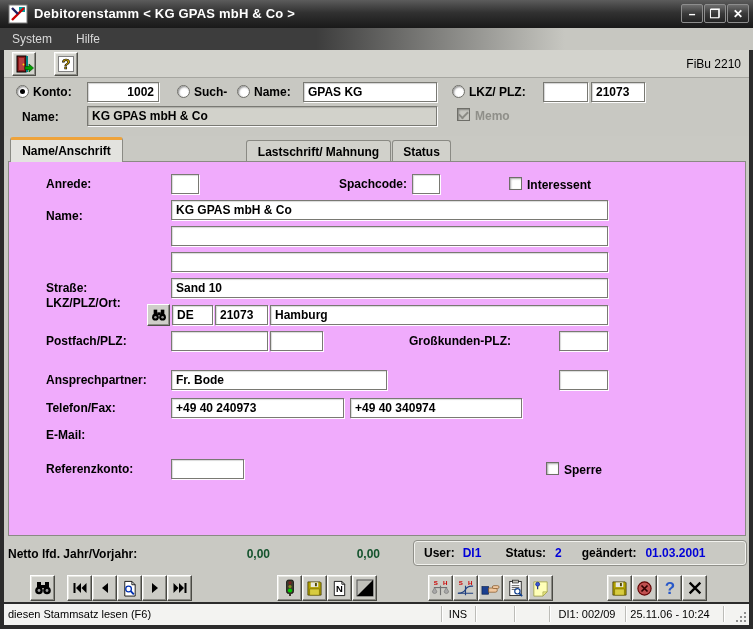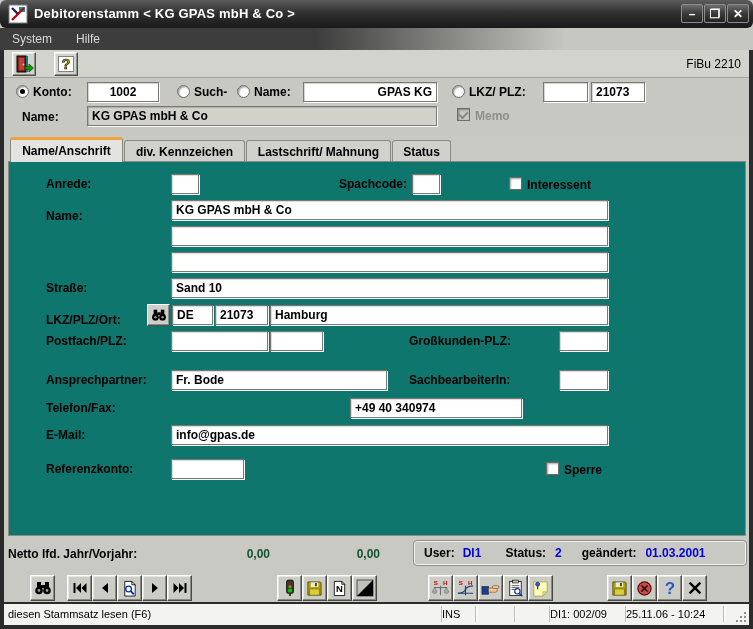--- a/index.html
+++ b/index.html
@@ -8,21 +8,21 @@
 
   
   .frame { position:absolute; background:#2b2b2b; }
   #frame-l { left:0; top:28px; width:4px; height:601px; }
   #frame-r { right:0; top:28px; width:4px; height:601px; }
   #frame-b { left:0; top:625px; width:753px; height:4px; }
   #sb-line { position:absolute; left:0; top:602px; width:753px; height:2px; background:#2b2b2b; }
 
   
   #titlebar { position:absolute; left:0; top:0; width:753px; height:28px;
-    background:linear-gradient(#5c5c5c, #313131 45%, #191919); display:flex; align-items:center;border-radius:6px; }
+    background:linear-gradient(#5c5c5c, #313131 45%, #191919); display:flex; align-items:center; }
   #app-icon { position:absolute; left:8px; top:4px; width:20px; height:20px; }
   #title { position:absolute; left:34px; top:6px; color:#fff; font-weight:bold; font-size:13px; letter-spacing:.2px; }
   .win-btn { position:absolute; top:4px; width:22px; height:19px; border:1px solid #8d8d8d; border-radius:2px;
     background:linear-gradient(#6e6e6e,#3a3a3a 50%,#242424); color:#fff; display:flex; align-items:center; justify-content:center;
     font-size:12px; font-weight:bold; line-height:1; }
   #btn-min { left:681px; } #btn-max { left:704px; } #btn-close { left:727px; }
 
   
   #menubar { position:absolute; left:0; top:28px; width:753px; height:22px;
     background:linear-gradient(90deg,#3d3d3d 0%, #3d3d3d 42%, #c7c7c1 75%);
@@ -41,41 +41,41 @@
   
   #headerband { position:absolute; left:4px; top:78px; width:745px; height:58px; background:#c8c8c2; }
   .radio { position:absolute; width:13px; height:13px; border-radius:50%; background:#fff;
     border:1px solid #6e6e68; box-shadow:inset 1px 1px 2px rgba(0,0,0,.45); }
   .radio.sel::after { content:''; display:block; width:5px; height:5px; border-radius:50%; background:#000; margin:3px; }
   .hlbl { position:absolute; font-size:12px; font-weight:bold; color:#000; white-space:nowrap; }
   .inp { position:absolute; height:20px; background:#fff; border:1px solid #797973;
     box-shadow:1px 1px 0 rgba(255,255,255,.95), inset 1px 1px 1px rgba(0,0,0,.18);
     font-size:12px; font-weight:bold; color:#000; padding:1px 4px; }
   .inp.ro { background:#d2d2cb; }
-  .ta-r { text-align:center; }
+  .ta-r { text-align:right; }
   .cb { position:absolute; width:13px; height:13px; background:#fff; border:1px solid #6e6e68;
     box-shadow:inset 1px 1px 2px rgba(0,0,0,.35); }
   .cb.dis { background:#c8c8c2; }
   .cb.checked::after { content:''; display:block; width:7px; height:4px; border-left:2px solid #8b8b85;
     border-bottom:2px solid #8b8b85; transform:rotate(-45deg); margin:2px 0 0 1px; }
   .glbl { color:#8f8f89; }
 
   
   .tab { position:absolute; background:#d1d1cb; border:1px solid #8a8a84; border-bottom:none;
     border-radius:3px 3px 0 0; font-size:12px; font-weight:bold; color:#000;
     display:flex; align-items:center; justify-content:center; }
   #tab1 { left:10px; top:137px; width:113px; height:25px; background:#e3e3df;
     border-top:3px solid #eea33b; z-index:3; }
   #tab2 { left:124px; top:140px; width:121px; height:22px; }
   #tab3 { left:246px; top:140px; width:145px; height:22px; }
   #tab4 { left:392px; top:140px; width:59px;  height:22px; }
 
   
   #panel { position:absolute; left:8px; top:161px; width:738px; height:375px;
-    background:#0f766e; border:1px solid #8a8a84; z-index:2; }
+    background:#f0abfc; border:1px solid #8a8a84; z-index:2; }
   .flbl { position:absolute; font-size:12px; font-weight:bold; color:#000; white-space:nowrap; }
   .flbl.ra { text-align:left; }
   #panel .inp { box-shadow:1px 1px 0 rgba(255,255,255,.95), inset 1px 1px 1px rgba(0,0,0,.15); }
   .lookup-btn { position:absolute; left:138px; top:142px; width:23px; height:22px; background:#cfcfc9;
     border:1px solid; border-color:#ffffff #50504a #50504a #ffffff;
     box-shadow:inset -1px -1px 0 #8e8e88; display:flex; align-items:center; justify-content:center; }
 
   
   .sum-lbl { position:absolute; font-size:12px; font-weight:bold; color:#000; white-space:nowrap; }
   .sum-red { position:absolute; font-size:12px; font-weight:bold; color:#14532d; text-align:right; }
@@ -88,21 +88,21 @@
   .bbtn { position:absolute; top:575px; width:25px; height:26px; background:#ccccc6;
     border:1px solid; border-color:#ffffff #4a4a44 #4a4a44 #ffffff;
     box-shadow:inset -1px -1px 0 #8a8a84, inset 1px 1px 0 #e6e6e0;
     display:flex; align-items:center; justify-content:center; padding:0; }
   svg { display:block; }
 
   
   #statusbar { position:absolute; left:4px; top:604px; width:745px; height:21px; background:#f3f3f1; font-size:11px; color:#000; }
   .sb-text { position:absolute; top:4px; white-space:nowrap; }
   .sb-sep { position:absolute; top:2px; width:1px; height:16px; background:#bcbcb8; box-shadow:1px 0 0 #ffffff; }
-  .sb-cell { position:absolute; top:4px; text-align:left; }
+  .sb-cell { position:absolute; top:4px; text-align:center; }
   #grip { position:absolute; right:2px; bottom:2px; width:12px; height:12px; }
   #grip::before { content:''; position:absolute; right:1px; bottom:1px; width:2px; height:2px; background:#8f8f8f;
     box-shadow:-4px 0 0 #8f8f8f, -8px 0 0 #8f8f8f, 0 -4px 0 #8f8f8f, -4px -4px 0 #8f8f8f, 0 -8px 0 #8f8f8f; }
 </style>
 </head>
 <body>
 
 <div id="win">
 
   <div class="frame" id="frame-l"></div>
@@ -153,54 +153,53 @@
   </div>
 
   <div id="headerband">
     <span class="radio sel" style="left:12px; top:7px;"></span>
     <span class="hlbl" style="left:29px; top:7px;">Konto:</span>
     <input class="inp ta-r" style="left: 83px; top: 4px; width: 72px;" value="1002">
     <span class="radio" style="left:173px; top:7px;"></span>
     <span class="hlbl" style="left:190px; top:7px;">Such-</span>
     <span class="radio" style="left:233px; top:7px;"></span>
     <span class="hlbl" style="left:250px; top:7px;">Name:</span>
-    <input class="inp" style="left: 299px; top: 4px; width: 134px; text-align: right;" value="GPAS KG">
+    <input class="inp" style="left: 299px; top: 4px; width: 134px;" value="GPAS KG">
     <span class="radio" style="left:448px; top:7px;"></span>
     <span class="hlbl" style="left:465px; top:7px;">LKZ/ PLZ:</span>
     <input class="inp" style="left: 539px; top: 4px; width: 45px;" value="">
     <input class="inp" style="left: 587px; top: 4px; width: 54px;" value="21073">
 
     <span class="hlbl" style="left:18px; top:32px;">Name:</span>
     <input class="inp ro" style="left: 83px; top: 28px; width: 350px;" value="KG GPAS mbH &amp; Co">
     <span class="cb dis checked" style="left:453px; top:30px;"></span>
     <span class="hlbl glbl" style="left:471px; top:31px;">Memo</span>
   </div>
 
   <div class="tab" id="tab1">Name/Anschrift</div>
-  <div class="tab" id="tab2">div. Kennzeichen</div>
   <div class="tab" id="tab3">Lastschrift/ Mahnung</div>
   <div class="tab" id="tab4">Status</div>
 
   <div id="panel">
     <span class="flbl" style="left:37px; top:15px;">Anrede:</span>
     <input class="inp" style="left: 162px; top: 12px; width: 28px;" value="">
     <span class="flbl ra" style="left:330px; top:15px; width:70px;">Spachcode:</span>
     <input class="inp" style="left: 403px; top: 12px; width: 28px;" value="">
     <span class="cb" style="left:500px; top:15px;"></span>
     <span class="flbl" style="left:518px; top:16px;">Interessent</span>
 
     <span class="flbl" style="left:37px; top:47px;">Name:</span>
     <input class="inp" style="left: 162px; top: 38px; width: 437px;" value="KG GPAS mbH &amp; Co">
     <input class="inp" style="left: 162px; top: 64px; width: 437px;" value="">
     <input class="inp" style="left: 162px; top: 90px; width: 437px;" value="">
 
     <span class="flbl" style="left:37px; top:119px;">Straße:</span>
     <input class="inp" style="left: 162px; top: 116px; width: 437px;" value="Sand 10">
 
-    <span class="flbl" style="left:37px; top:151px;">LKZ/PLZ/Ort:</span>
+    <span class="flbl" style="left:37px; top:134px;">LKZ/PLZ/Ort:</span>
     <button class="lookup-btn">
       <span>
         <svg viewBox="0 0 18 18" width="16" height="16">
           <rect x="3" y="3" width="4" height="6" fill="#000"></rect>
           <rect x="11" y="3" width="4" height="6" fill="#000"></rect>
           <rect x="7" y="6" width="4" height="3" fill="#000"></rect>
           <circle cx="5" cy="11.5" r="3.8" fill="#000"></circle>
           <circle cx="13" cy="11.5" r="3.8" fill="#000"></circle>
           <circle cx="5" cy="11.5" r="1.4" fill="#9a9a9a"></circle>
           <circle cx="13" cy="11.5" r="1.4" fill="#9a9a9a"></circle>
@@ -212,28 +211,27 @@
     <input class="inp" style="left: 261px; top: 143px; width: 338px;" value="Hamburg">
 
     <span class="flbl" style="left:37px; top:172px;">Postfach/PLZ:</span>
     <input class="inp" style="left: 162px; top: 169px; width: 97px;" value="">
     <input class="inp" style="left: 261px; top: 169px; width: 53px;" value="">
     <span class="flbl ra" style="left:400px; top:172px; width:137px;">Großkunden-PLZ:</span>
     <input class="inp" style="left: 550px; top: 169px; width: 49px;" value="">
 
     <span class="flbl" style="left:37px; top:211px;">Ansprechpartner:</span>
     <input class="inp" style="left: 162px; top: 208px; width: 216px;" value="Fr. Bode">
-    <span class="flbl ra" style="left:400px; top:211px; width:137px;">SachbearbeiterIn:</span>
     <input class="inp" style="left: 550px; top: 208px; width: 49px;" value="">
 
     <span class="flbl" style="left:37px; top:239px;">Telefon/Fax:</span>
+    <input class="inp" style="left: 162px; top: 236px; width: 173px;" value="+49 40 240973">
     <input class="inp" style="left: 341px; top: 236px; width: 172px;" value="+49 40 340974">
 
     <span class="flbl" style="left:37px; top:266px;">E-Mail:</span>
-    <input class="inp" style="left: 162px; top: 263px; width: 437px;" value="info@gpas.de">
 
     <span class="flbl" style="left:37px; top:300px;">Referenzkonto:</span>
     <input class="inp" style="left: 162px; top: 297px; width: 73px;" value="">
     <span class="cb" style="left:537px; top:300px;"></span>
     <span class="flbl" style="left:555px; top:301px;">Sperre</span>
   </div>
 
   <span class="sum-lbl" style="left:8px; top:547px;">Netto lfd. Jahr/Vorjahr:</span>
   <span class="sum-red" style="left:200px; top:547px; width:70px;">0,00</span>
   <span class="sum-red" style="left:310px; top:547px; width:70px;">0,00</span>

